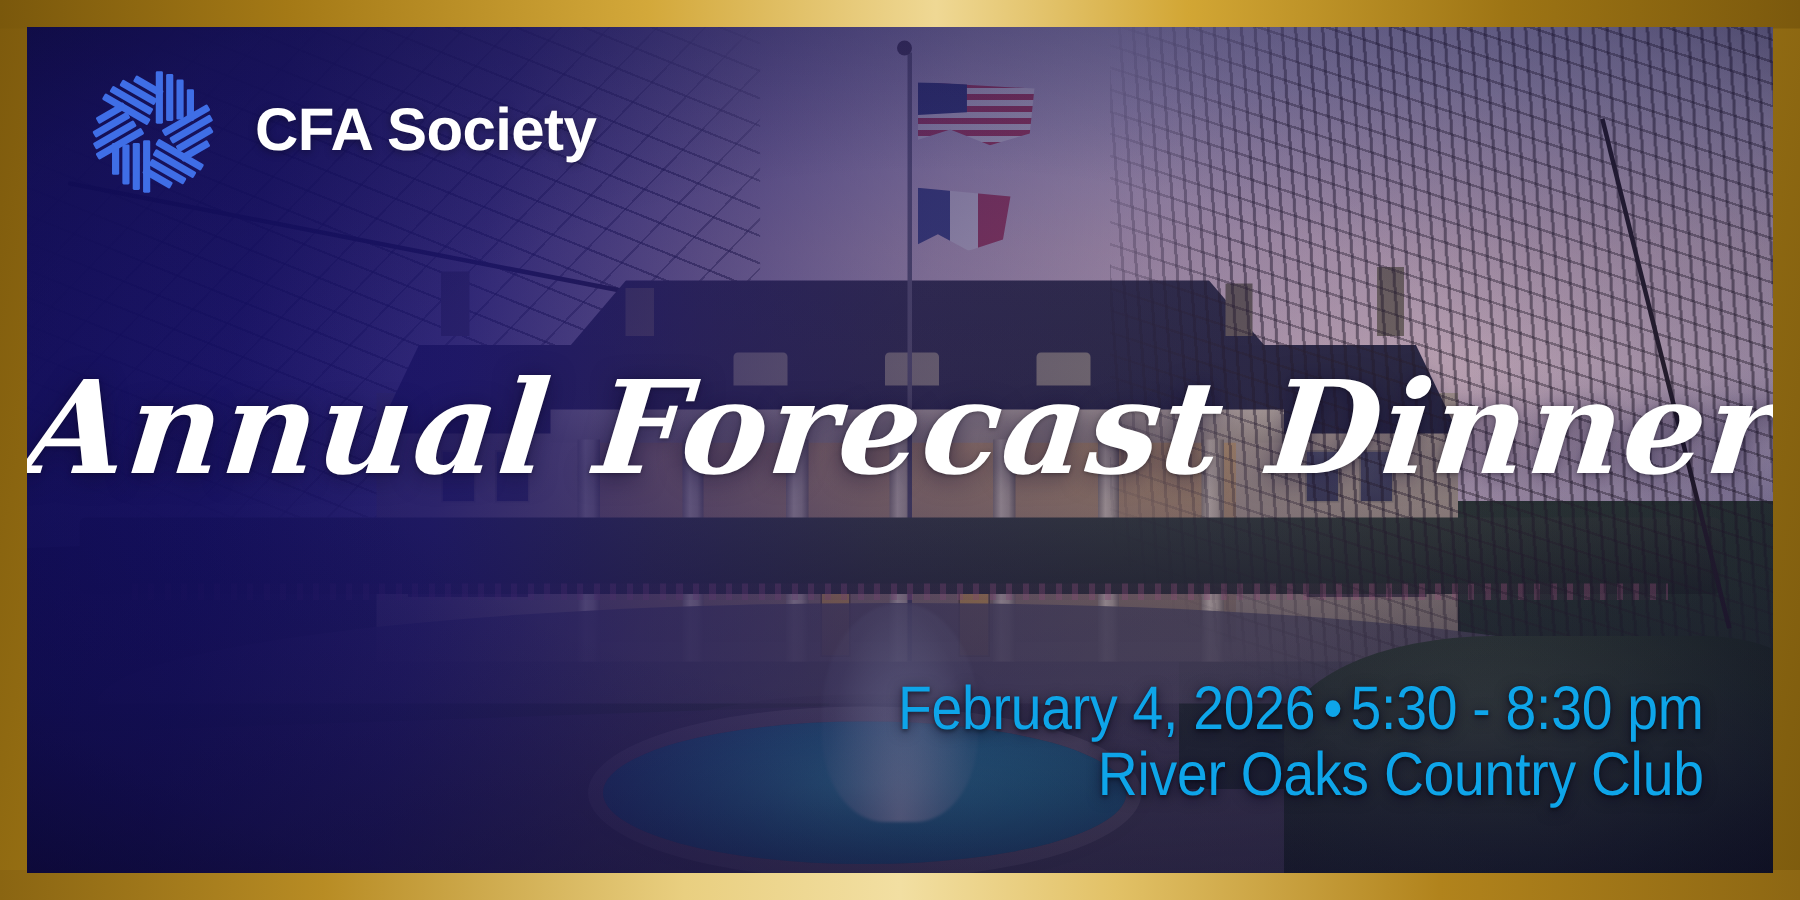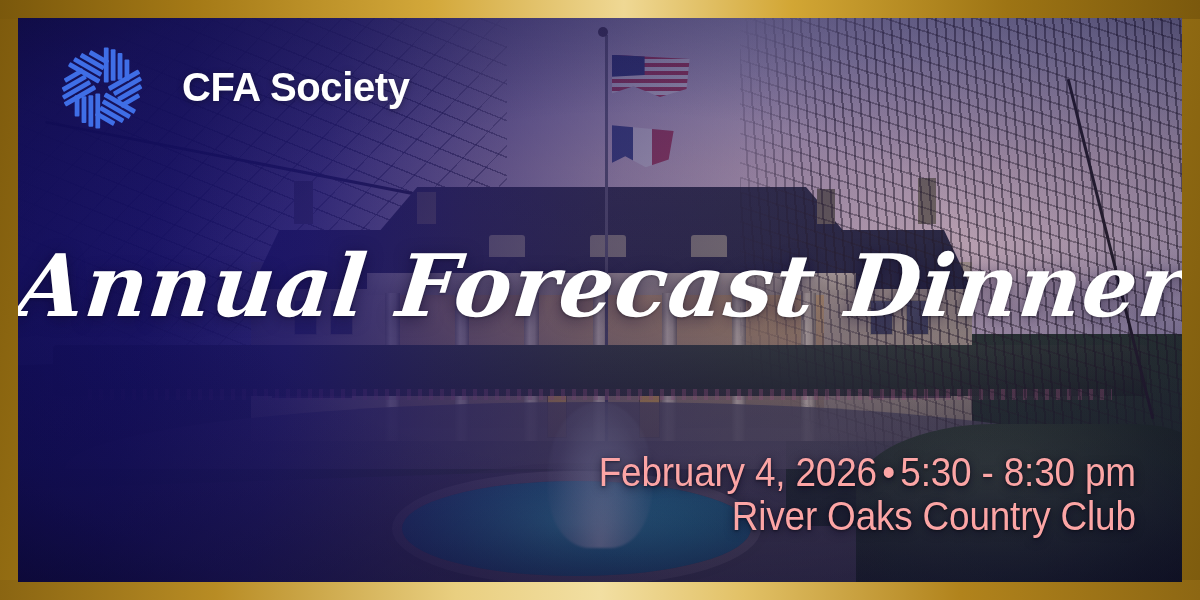--- a/index.html
+++ b/index.html
@@ -361,21 +361,21 @@
   }
 
   
   .content { position: absolute; inset: 0; z-index: 5; }
 
   .logo-lockup {
     position: absolute;
     left: 38px; top: 24px;
     display: flex;
     align-items: center;
-    gap: 34px;
+    gap: 22px;
   }
   .logo-mark { width: 92px; height: 92px; flex: 0 0 92px; display: block; }
   .logo-words {
     color: #ffffff;
     font-weight: 700;
     font-size: 40px;
     line-height: 0.98;
     letter-spacing: -0.4px;
     text-shadow: 0 1px 6px rgba(0,0,0,.35);
   }
@@ -396,21 +396,21 @@
     text-shadow: 0 3px 16px rgba(12,8,44,.55), 0 1px 3px rgba(0,0,0,.35);
     transform: skewX(-6deg);
     white-space: nowrap;
   }
 
   .details {
     position: absolute;
     right: 46px;
     bottom: 42px;
     text-align: right;
-    color: #fca5a5;
+    color: #0ea5e9;
     font-family: "Liberation Sans", sans-serif;
     font-weight: 400;
     text-shadow: 0 2px 10px rgba(8,6,30,.72), 0 1px 3px rgba(0,0,0,.5);
   }
   .details-line1 {
     font-size: 41px;
     line-height: 1.08;
     letter-spacing: -0.2px;
     transform: scaleX(0.9);
     transform-origin: right center;

